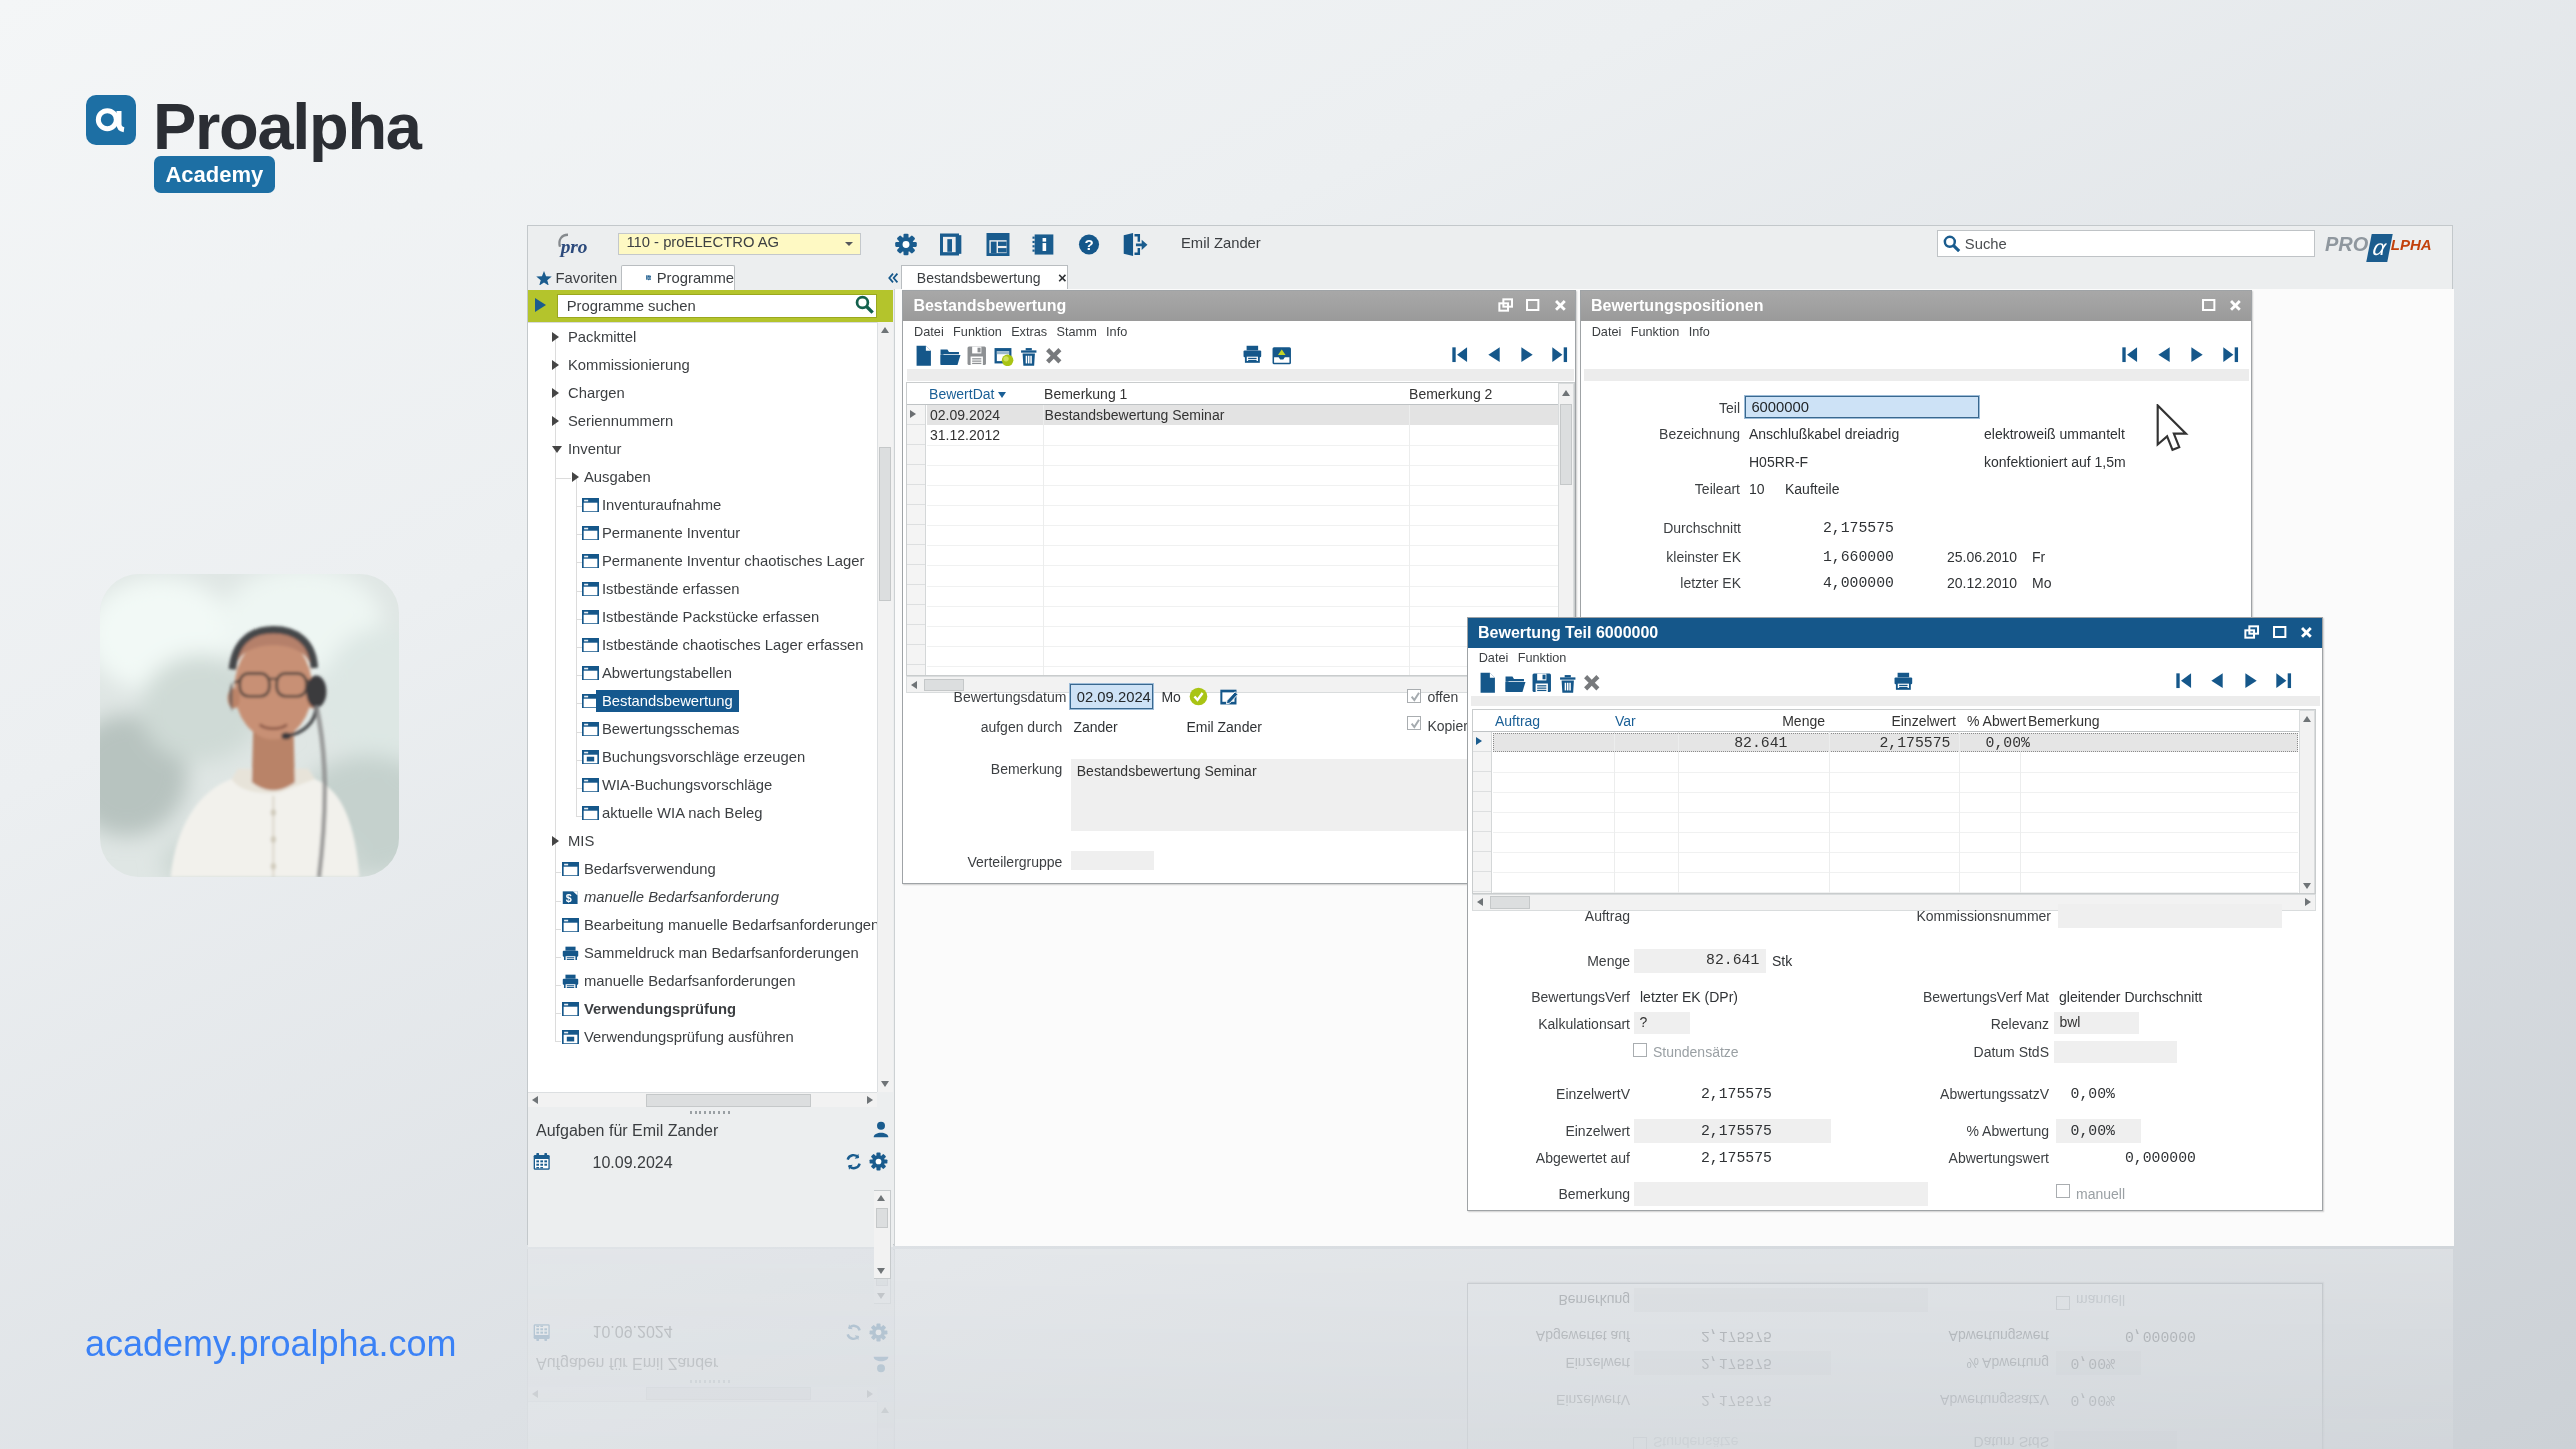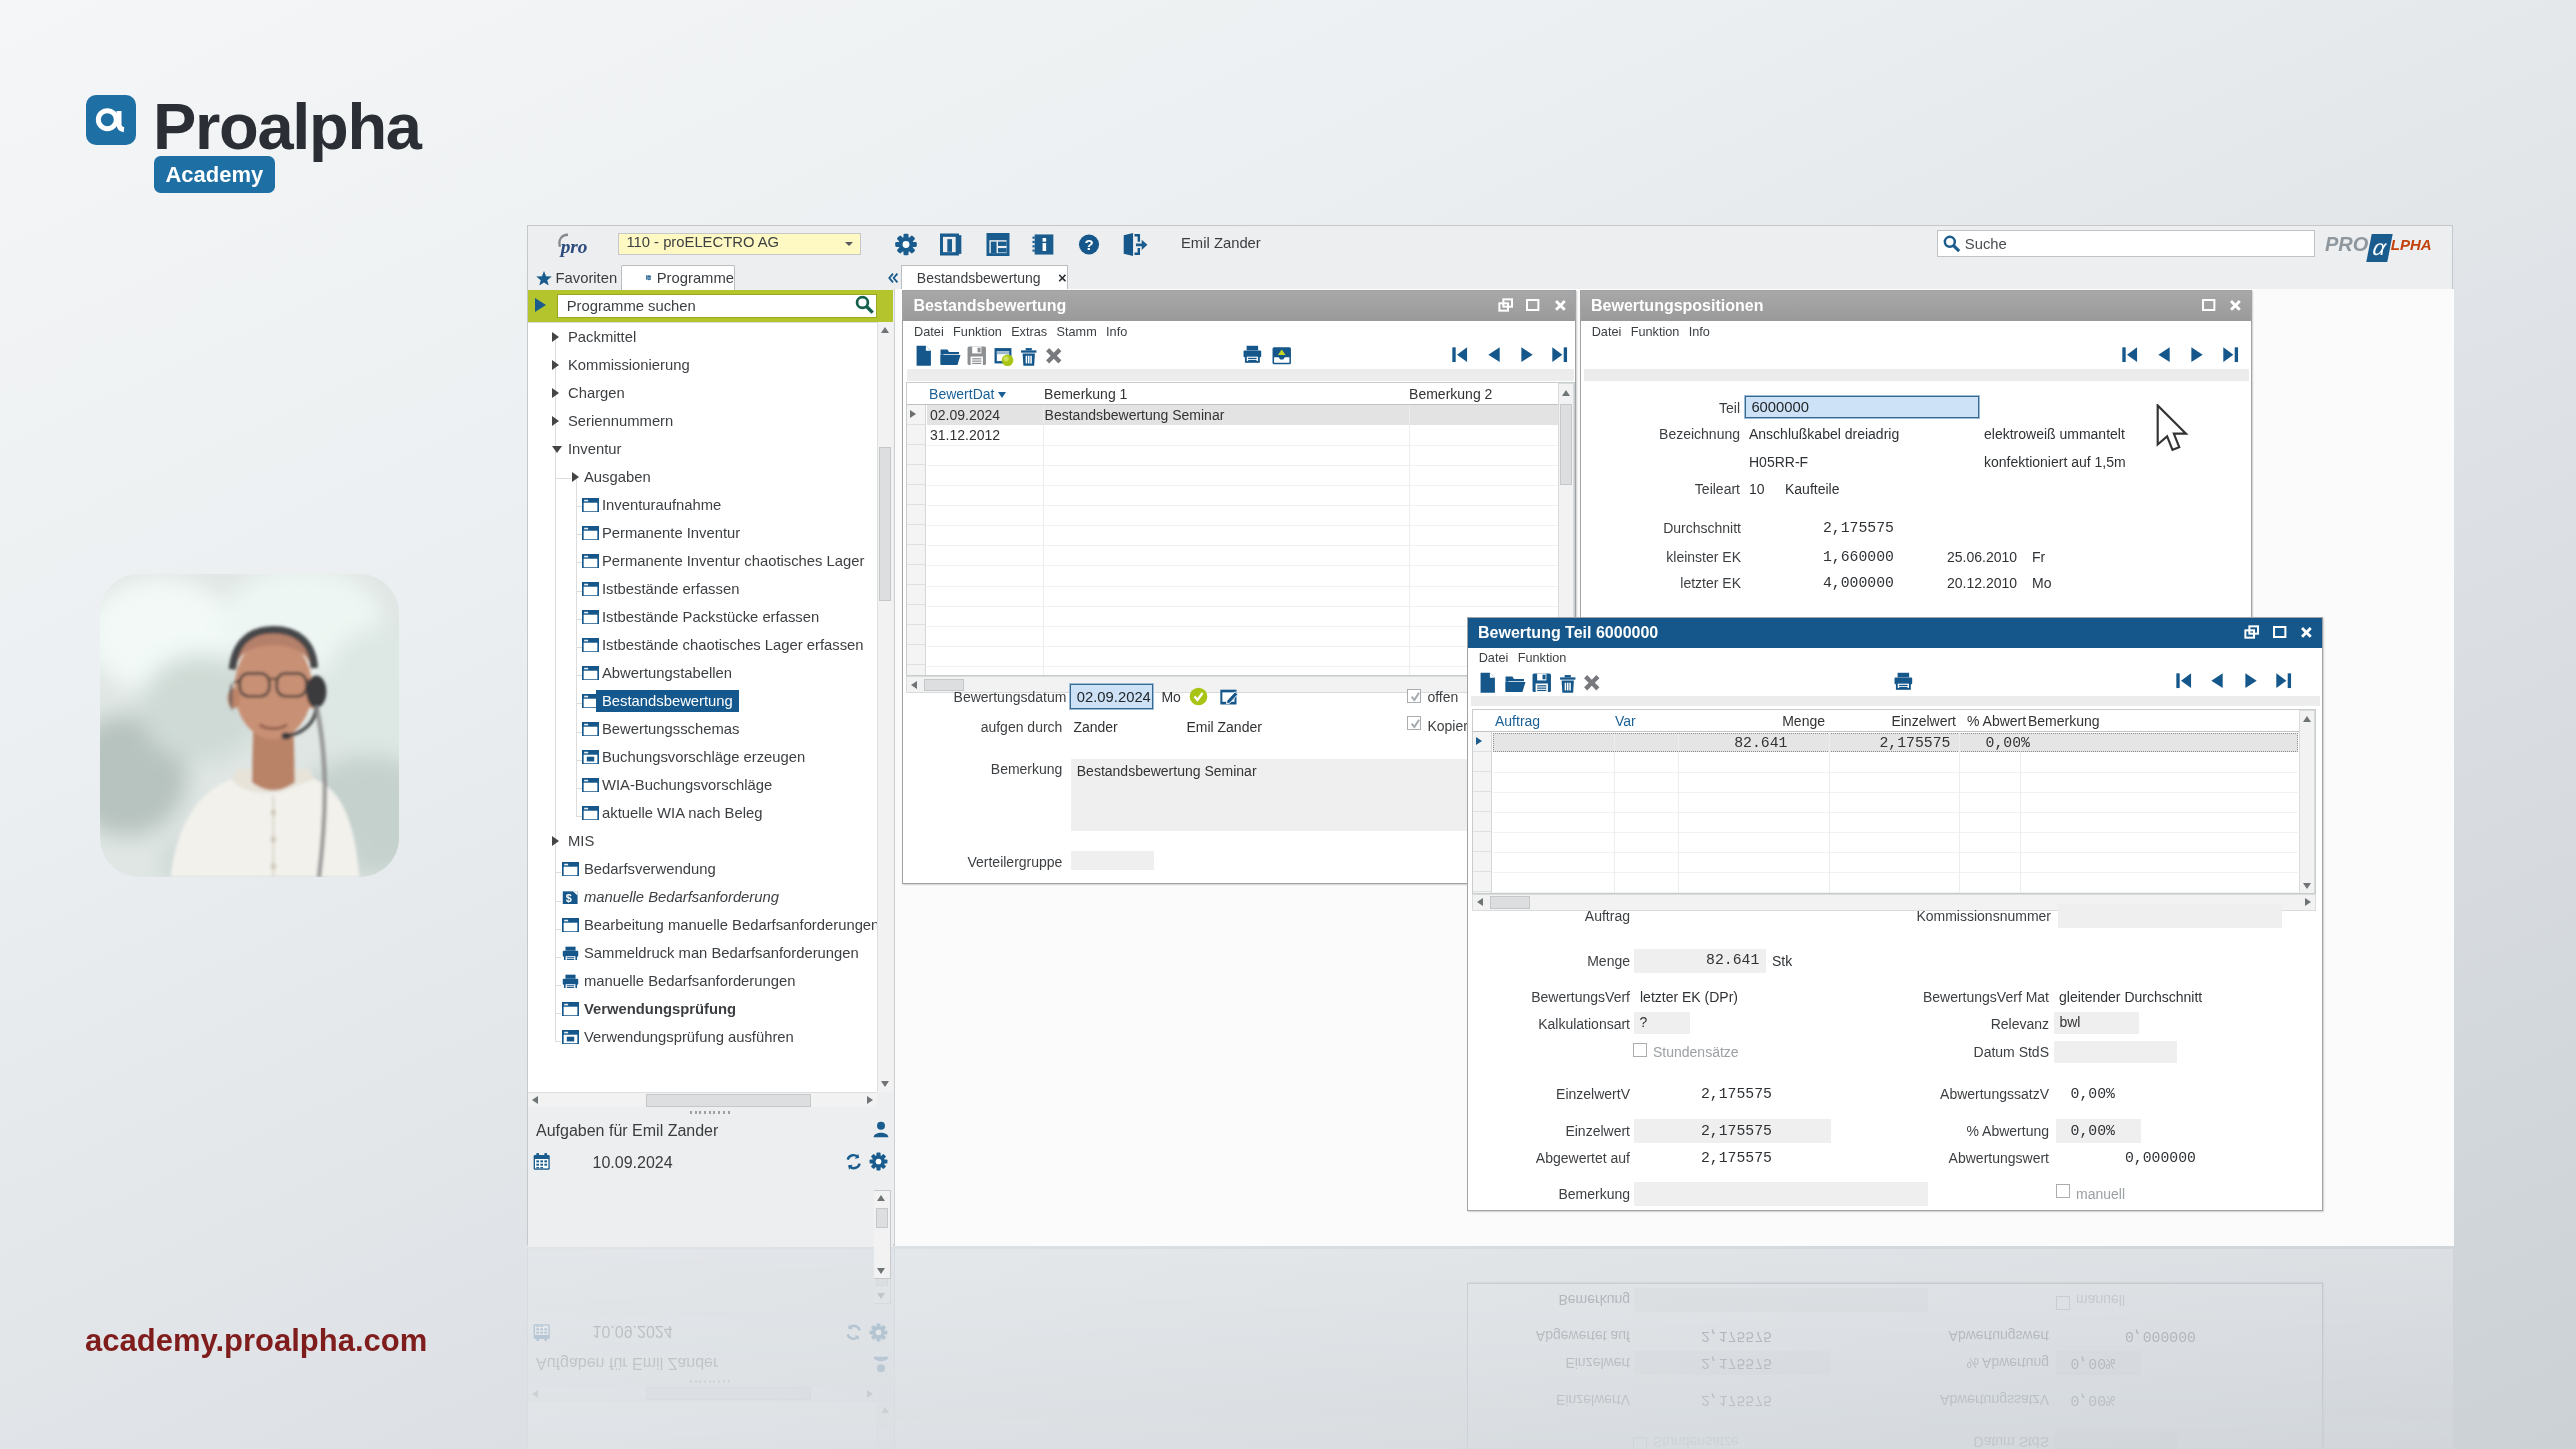--- a/index.html
+++ b/index.html
@@ -10,21 +10,21 @@
     position:relative; color:#333;
   }
   .abs { position:absolute; }
   .mono { font-family:"Liberation Mono", monospace; }
 
   
   .brand-square { left:86px; top:95px; width:50px; height:50px; border-radius:10px; background:#1d6fa4; }
   .brand-name { left:153px; top:89px; font-size:65px; font-weight:600; color:#2b2e34; letter-spacing:-1.3px; }
   .brand-badge { left:154px; top:156px; height:37px; border-radius:6.7px; background:#1d6fa4; color:#fff;
     font-size:22px; font-weight:600; padding:0 11.4px; display:flex; align-items:center; }
-  .footer-url { left:85px; top:1323px; font-size:31px; font-weight:700; color:#7f1d1d; letter-spacing:0px; }
+  .footer-url { left:85px; top:1323px; font-size:36px; font-weight:400; color:#3b82f6; letter-spacing:0px; }
 
   
   .webcam { left:100px; top:574px; width:299px; height:303px; border-radius:39px; overflow:hidden; }
 
   
   .app { left:527px; top:225px; width:1926px; height:1020px; background:#eceeef;
     border:0.7px solid #c3c8cb;
     -webkit-box-reflect: below 4px linear-gradient(to bottom, transparent 58%, rgba(0,0,0,0.10) 81%, rgba(0,0,0,0.28) 100%);
   }
   .topbar { left:0; top:0; width:1926px; height:38px; }

